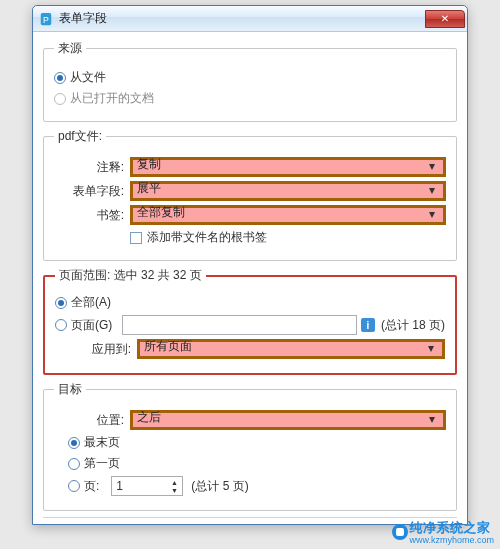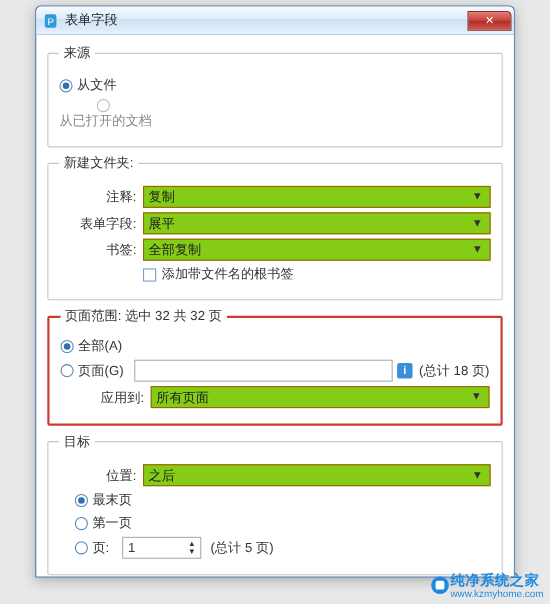--- a/index.html
+++ b/index.html
@@ -9,26 +9,26 @@
   .titlebar .app-ico { width: 14px; height: 14px; margin-right: 6px; display: inline-flex; }
   .close-btn { margin-left: auto; width: 40px; height: 18px; background: linear-gradient(#e57a73,#c8433b 48%,#b22c24 52%,#cf5a52); border: 1px solid #8a2a24; border-radius: 0 4px 0 0; display: flex; align-items: center; justify-content: center; color: #fff; font-size: 10px; cursor: pointer; }
   .body { padding: 8px 10px 6px; overflow: hidden; }
   fieldset { border: 1px solid #c8c8c8; border-radius: 2px; margin-bottom: 6px; padding: 8px 10px 10px; }
   legend { font-size: 12px; color: #333; padding: 0 4px; }
   .row { display: flex; align-items: center; margin: 4px 0; font-size: 12px; color: #333; }
   label.rt { width: 70px; text-align: right; margin-right: 6px; flex-shrink: 0; }
   .radio { display: inline-flex; align-items: center; margin-right: 6px; cursor: pointer; }
   .radio .dot { width: 12px; height: 12px; border: 1px solid #5b87b6; border-radius: 50%; margin-right: 4px; display: inline-flex; align-items: center; justify-content: center; background: #fff; }
   .radio.checked .dot::after { content: ""; width: 6px; height: 6px; border-radius: 50%; background: #2b6fb4; display: block; }
-  .radio.disabled { color: #888; flex-direction: column; }
+  .radio.disabled { color: #888; }
   .radio.disabled .dot { border-color: #bbb; }
   .chk { display: inline-flex; align-items: center; cursor: pointer; }
   .chk .box { width: 12px; height: 12px; border: 1px solid #7a9ec2; margin-right: 5px; background: #fff; }
   .text-in { height: 20px; border: 1px solid #abadb3; background: #fff; font-size: 12px; padding: 1px 4px; color: #222; }
-  .drop { height: 20px; border: 1px solid #a16207; background: #84cc16; font-size: 12px; padding: 1px 4px; display: flex; align-items: flex-start; justify-content: space-between; color: #222; cursor: pointer; }
+  .drop { height: 20px; border: 3px solid #a16207; background: #fca5a5; font-size: 12px; padding: 1px 4px; display: flex; align-items: flex-end; justify-content: space-between; color: #222; cursor: pointer; }
   .drop .arrow { width: 14px; display: inline-flex; justify-content: center; color: #333; }
   .path-in { flex: 1; height: 20px; border: 1px solid #abadb3; background: #fff; font-size: 11px; padding: 1px 3px; white-space: nowrap; overflow: hidden; }
   .browse { width: 24px; height: 20px; margin-left: 4px; border: 1px solid #c9a85a; border-radius: 2px; background: linear-gradient(#fff2cd,#ffd87a); display: flex; align-items: center; justify-content: center; cursor: pointer; }
   .fs-range { position: relative; border: 2px solid #ca3b34; padding: 6px 10px 10px; }
   .fs-range legend { background: #fff; }
   .info-ico { width: 14px; height: 14px; background: #3a8fd8; color: #fff; font-size: 10px; font-weight: bold; border-radius: 2px; display: inline-flex; align-items: center; justify-content: center; margin-left: 4px; }
   .btnbar { border-top: 1px solid #d6d6d6; padding: 8px 10px 0; display: flex; justify-content: flex-end; gap: 10px; margin-top: 2px; }
   .spin { width: 72px; height: 20px; border: 1px solid #abadb3; background: #fff; display: flex; align-items: center; padding: 0 2px 0 4px; font-size: 12px; }
   .spin .sp-btns { margin-left: auto; display: flex; flex-direction: column; }
   .spin .sp { width: 12px; height: 8px; display: flex; align-items: center; justify-content: center; font-size: 7px; color: #333; cursor: pointer; }
@@ -68,21 +68,21 @@
       </div>
       <div class="row">
         <span class="radio disabled">
             <span class="dot"></span>
             <span>从已打开的文档</span>
           </span>
       </div>
     </fieldset>
 
     <fieldset>
-      <legend>新建文件夹:</legend>
+      <legend>pdf文件:</legend>
       <div class="row">
           <label class="rt">注释:</label>
         <div class="drop" style="flex:1">
             <span>复制</span>
             <span class="arrow">▾</span>
           </div>
         </div>
       <div class="row">
           <label class="rt">表单字段:</label>
         <div class="drop" style="flex:1">

